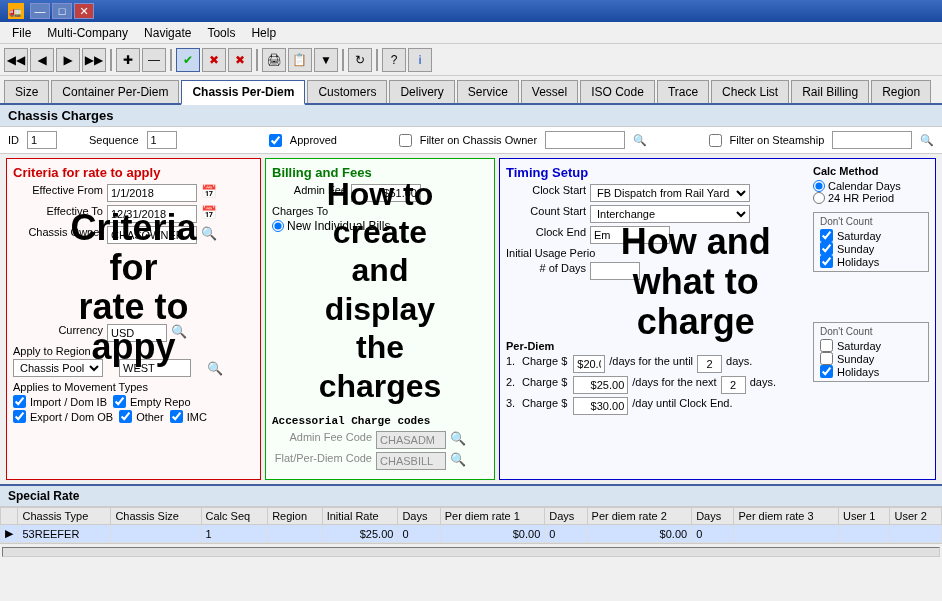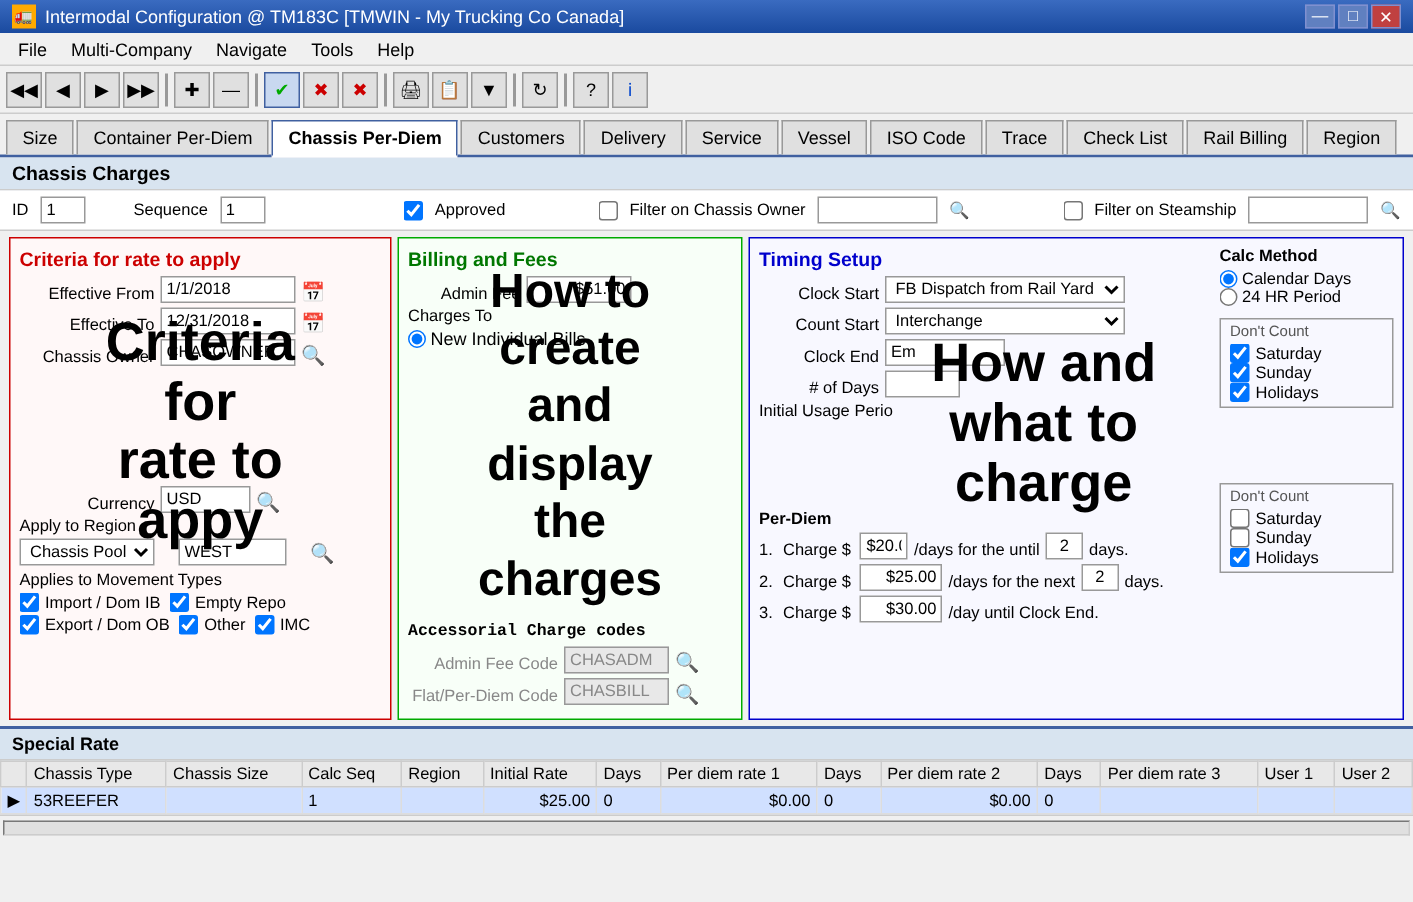--- a/index.html
+++ b/index.html
@@ -25,21 +25,21 @@
     
     
     .tab-bar { background: #f0f0f0; display: flex; padding: 4px 4px 0 4px; border-bottom: 2px solid #4060a0; }
     .tab { padding: 4px 10px; cursor: pointer; border: 1px solid #999; background: #e0e0e0; margin-right: 2px; font-size: 12px; border-bottom: none; }
     .tab.active { background: white; border-color: #4060a0; border-bottom: 2px solid white; margin-bottom: -2px; font-weight: bold; }
     
     
     .section-title { background: white; padding: 4px 8px; font-size: 13px; font-weight: bold; border-bottom: 1px solid #ccc; }
     
     
-    .form-row { display: flex; align-items: flex-end; gap: 4px; margin-bottom: 3px; }
+    .form-row { display: flex; align-items: flex-start; gap: 4px; margin-bottom: 3px; }
     .form-label { text-align: right; white-space: nowrap; font-size: 11px; }
     .form-input { border: 1px solid #999; background: white; padding: 1px 3px; font-size: 11px; height: 18px; }
     .form-input.small { width: 30px; }
     .form-input.medium { width: 80px; }
     
     
     .checkbox-row { display: flex; align-items: center; gap: 4px; font-size: 11px; }
     input[type="checkbox"] { width: 13px; height: 13px; }
     
     .panel { border: 1px solid; padding: 6px; position: relative; }
@@ -73,21 +73,20 @@
     .header-controls { background: white; padding: 4px 8px; display: flex; align-items: center; gap: 8px; border-bottom: 1px solid #ccc; }
 
     .dont-count-box { border: 1px solid #999; padding: 3px 6px; margin-top: 4px; }
     .dont-count-title { font-size: 10px; color: #555; margin-bottom: 2px; }
   </style>
 </head>
 <body>
 
 <div class="title-bar">
   <div class="title-icon">🚛</div>
-  <span class="title-text">Intermodal Configuration @ TM183C [TMWIN - My Trucking Co Canada]</span>
   <div class="win-controls">
     <div class="win-btn">—</div>
     <div class="win-btn">□</div>
     <div class="win-btn close">✕</div>
   </div>
 </div>
 
 <div class="menu-bar">
   <span class="menu-item">File</span>
   <span class="menu-item">Multi-Company</span>
@@ -264,25 +263,25 @@
           <span class="form-label" style="width:80px;">Count Start</span>
           <select style="width:160px;">
             <option>Interchange</option>
           </select>
         </div>
         <div class="form-row">
           <span class="form-label" style="width:80px;">Clock End</span>
           <input type="text" class="form-input" value="Em" style="width: 80px;">
         </div>
         <div class="form-row">
+          <span class="form-label" style="width:80px;">Initial Usage Perio</span>
+        </div>
+        <div class="form-row">
           <span class="form-label" style="width:80px;"># of Days</span>
           <input type="text" class="form-input" value="" style="width: 50px;">
-        </div>
-        <div class="form-row">
-          <span class="form-label" style="width:80px;">Initial Usage Perio</span>
         </div>
 
         <div class="overlay-text" style="font-size:36px; top:42%; left:45%; line-height:1.1;">How and<br>what to<br>charge</div>
 
         <div style="margin-top:60px;">
           <div style="font-size:11px; font-weight:bold; margin-bottom:3px;">Per-Diem</div>
           <div class="form-row">
             <span style="font-size:11px; width:12px;">1.</span>
             <span style="font-size:11px; margin-right:2px;">Charge $</span>
             <input type="text" class="form-input" value="$20.00" style="width: 32px; text-align: right;">

